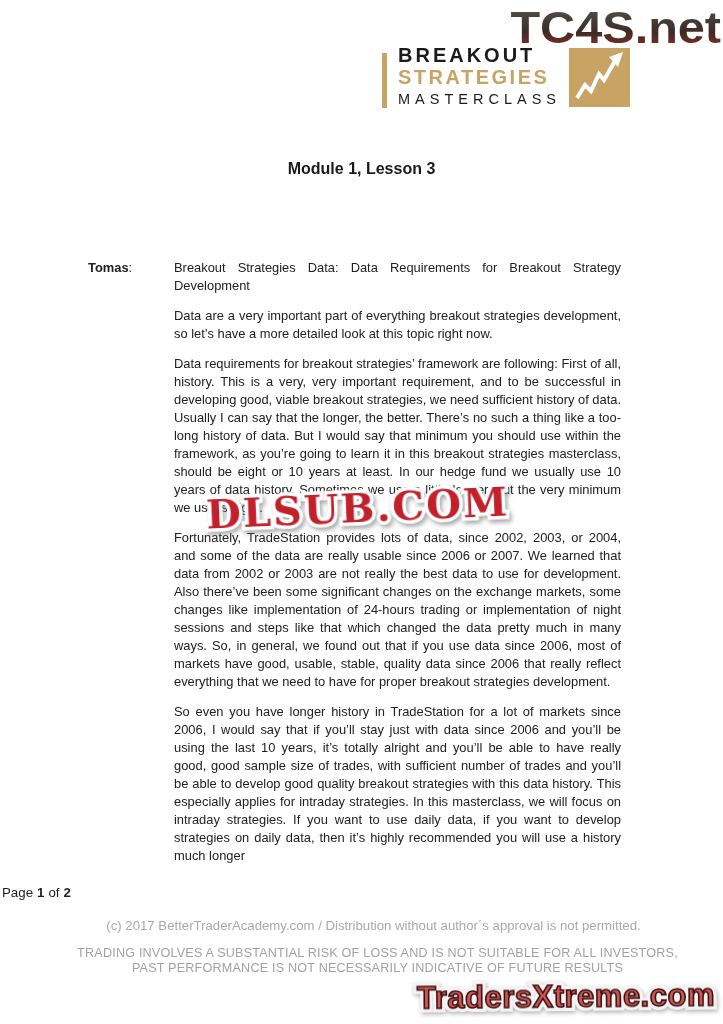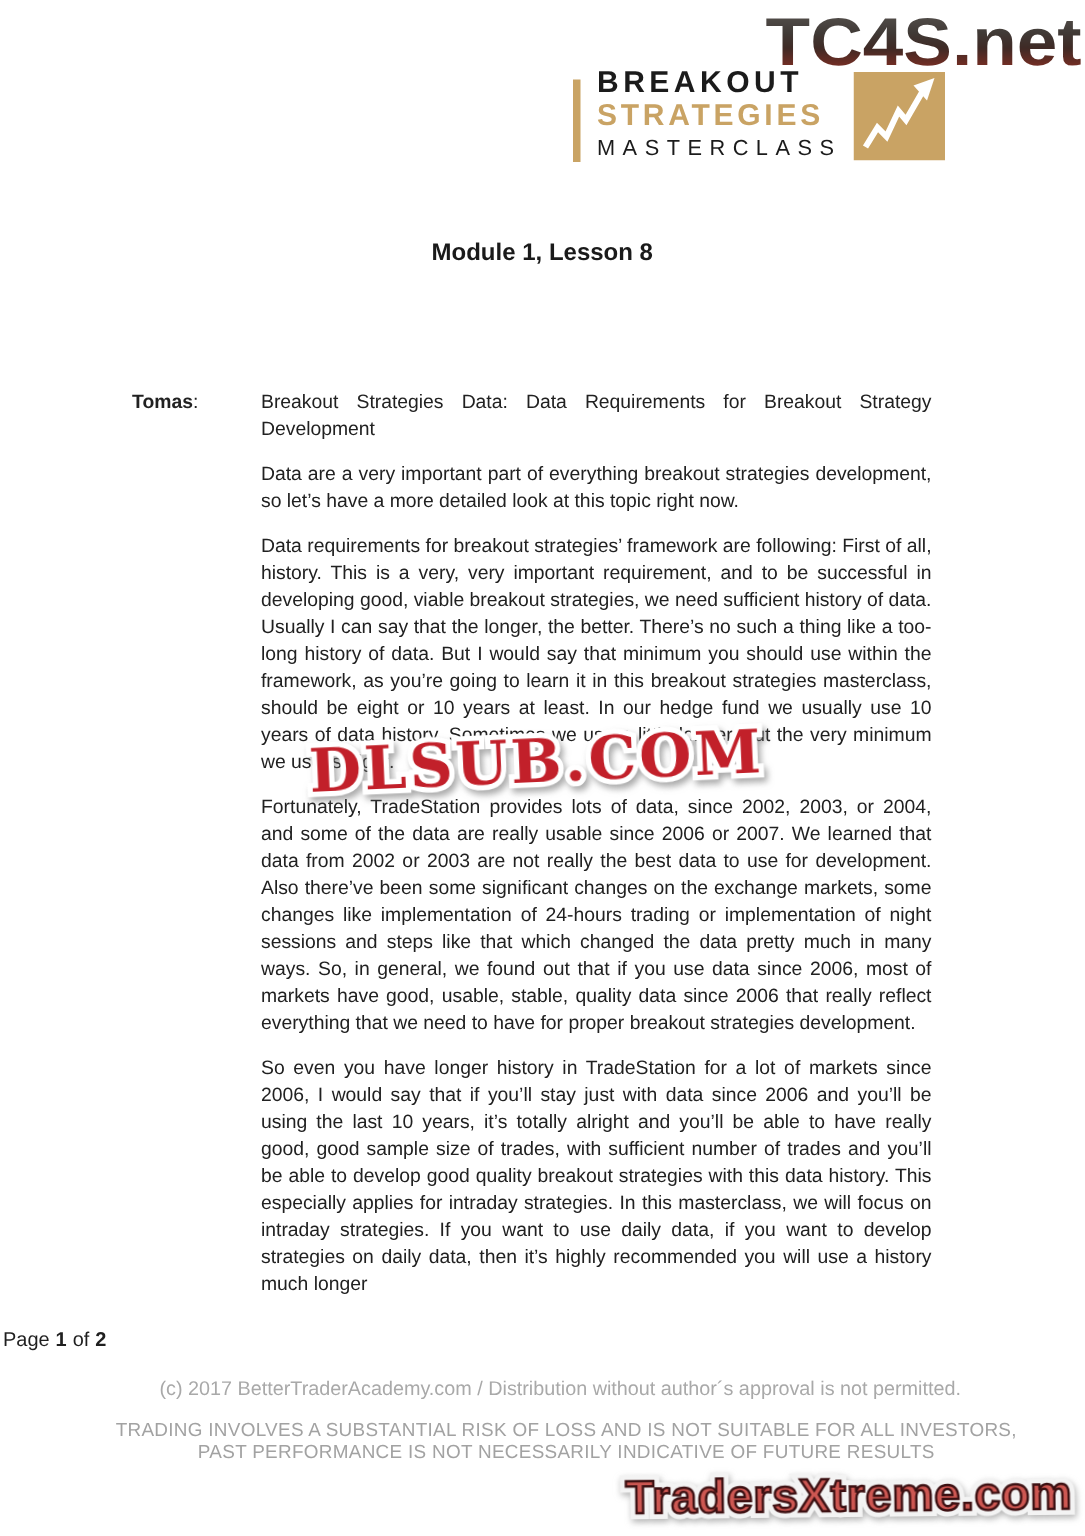--- a/index.html
+++ b/index.html
@@ -108,21 +108,21 @@
       <svg width="61" height="59" viewBox="0 0 61 59" xmlns="http://www.w3.org/2000/svg">
         <rect width="61" height="59" fill="#c9a364"></rect>
         <polyline points="8,50 16,37 22,43 30,26 35,32 46,13" fill="none" stroke="#ffffff" stroke-width="4"></polyline>
         <polygon points="40,9 54,4 49,19" fill="#ffffff"></polygon>
       </svg>
     </div>
   </div>
 
   <div class="tc4s">TC4S.net</div>
 
-  <div class="title1">Module 1, Lesson 8</div>
+  <div class="title1">Module 1, Lesson 3</div>
 
   <div class="transcript">
     <div class="speaker"><span class="spk-name">Tomas</span><span>:</span></div>
     <p>Breakout Strategies Data: Data Requirements for Breakout Strategy Development</p>
     <p>Data are a very important part of everything breakout strategies development, so let’s have a more detailed look at this topic right now.</p>
     <p>Data requirements for breakout strategies’ framework are following: First of all, history. This is a very, very important requirement, and to be successful in developing good, viable breakout strategies, we need sufficient history of data. Usually I can say that the longer, the better. There’s no such a thing like a too-long history of data. But I would say that minimum you should use within the framework, as you’re going to learn it in this breakout strategies masterclass, should be eight or 10 years at least. In our hedge fund we usually use 10 years of data history. Sometimes we use a little longer, but the very minimum we use is eight.</p>
     <p>Fortunately, TradeStation provides lots of data, since 2002, 2003, or 2004, and some of the data are really usable since 2006 or 2007. We learned that data from 2002 or 2003 are not really the best data to use for development. Also there’ve been some significant changes on the exchange markets, some changes like implementation of 24-hours trading or implementation of night sessions and steps like that which changed the data pretty much in many ways. So, in general, we found out that if you use data since 2006, most of markets have good, usable, stable, quality data since 2006 that really reflect everything that we need to have for proper breakout strategies development.</p>
     <p>So even you have longer history in TradeStation for a lot of markets since 2006, I would say that if you’ll stay just with data since 2006 and you’ll be using the last 10 years, it’s totally alright and you’ll be able to have really good, good sample size of trades, with sufficient number of trades and you’ll be able to develop good quality breakout strategies with this data history. This especially applies for intraday strategies. In this masterclass, we will focus on intraday strategies. If you want to use daily data, if you want to develop strategies on daily data, then it’s highly recommended you will use a history much longer</p>
   </div>
 

